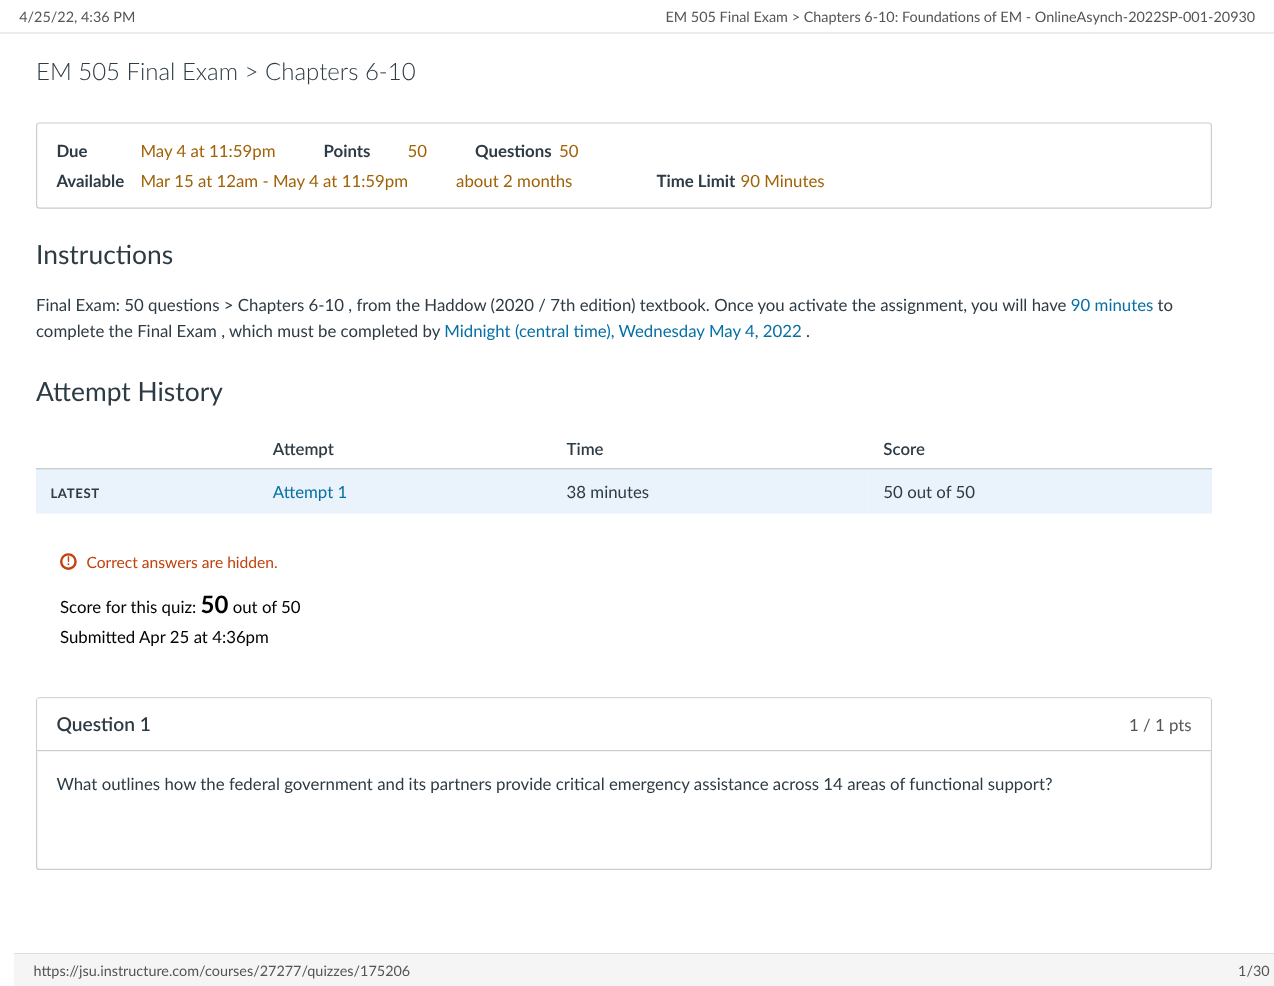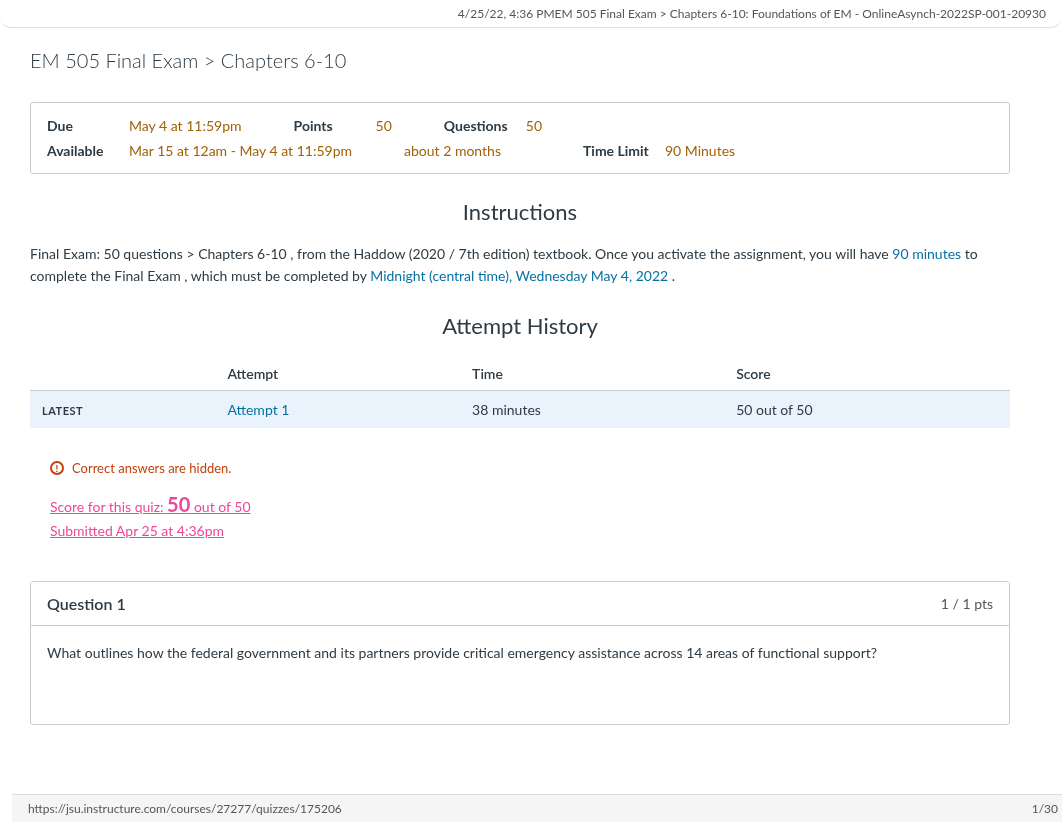--- a/index.html
+++ b/index.html
@@ -9,27 +9,26 @@
       color: #2d3b45;
       background: #fff;
       width: 1062px;
       min-height: 822px;
       position: relative;
     }
 
     
     .top-bar {
       display: flex;
-      justify-content: flex-end;
+      justify-content: space-between;
       align-items: center;
       padding: 6px 16px;
       font-size: 12px;
       color: #555;
       border-bottom: 1px solid #e0e0e0;
-      border-radius: 11px;
     }
 
     
     .breadcrumb {
       font-size: 12px;
       color: #555;
     }
 
     
     .main-content {
@@ -51,21 +50,21 @@
       border: 1px solid #c7cdd1;
       border-radius: 3px;
       padding: 14px 16px;
       margin-bottom: 24px;
       background: #fff;
     }
 
     .meta-row {
       display: flex;
       align-items: center;
-      gap: 12px;
+      gap: 0;
       flex-wrap: wrap;
     }
 
     .meta-row + .meta-row {
       margin-top: 8px;
     }
 
     .meta-label {
       font-weight: bold;
       color: #2d3b45;
@@ -76,21 +75,20 @@
       color: #a16207;
       margin-right: 40px;
     }
 
     
     .section-title {
       font-size: 22px;
       font-weight: 400;
       color: #2d3b45;
       margin-bottom: 18px;
-      text-align: center;
     }
 
     .instructions-text {
       font-size: 14px;
       color: #2d3b45;
       line-height: 1.6;
       margin-bottom: 20px;
     }
 
     .link-blue {
@@ -160,23 +158,22 @@
       text-align: center;
       line-height: 10px;
       font-size: 10px;
       font-weight: bold;
       color: #c2410c;
       flex-shrink: 0;
     }
 
     .score-line {
       font-size: 14px;
-      color: #ec4899;
+      color: #000000;
       margin-bottom: 6px;
-      text-decoration: underline;
     }
 
     .score-number {
       font-size: 20px;
       font-weight: bold;
     }
 
     
     .question-card {
       border: 1px solid #c7cdd1;

